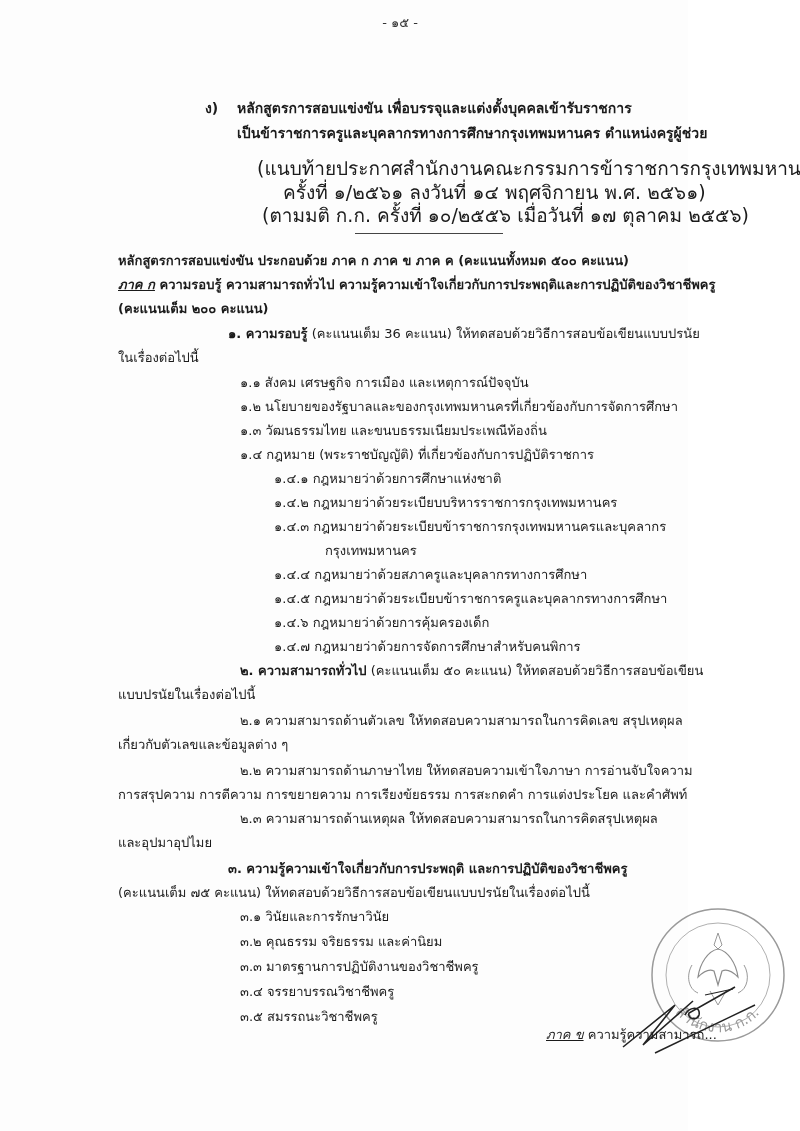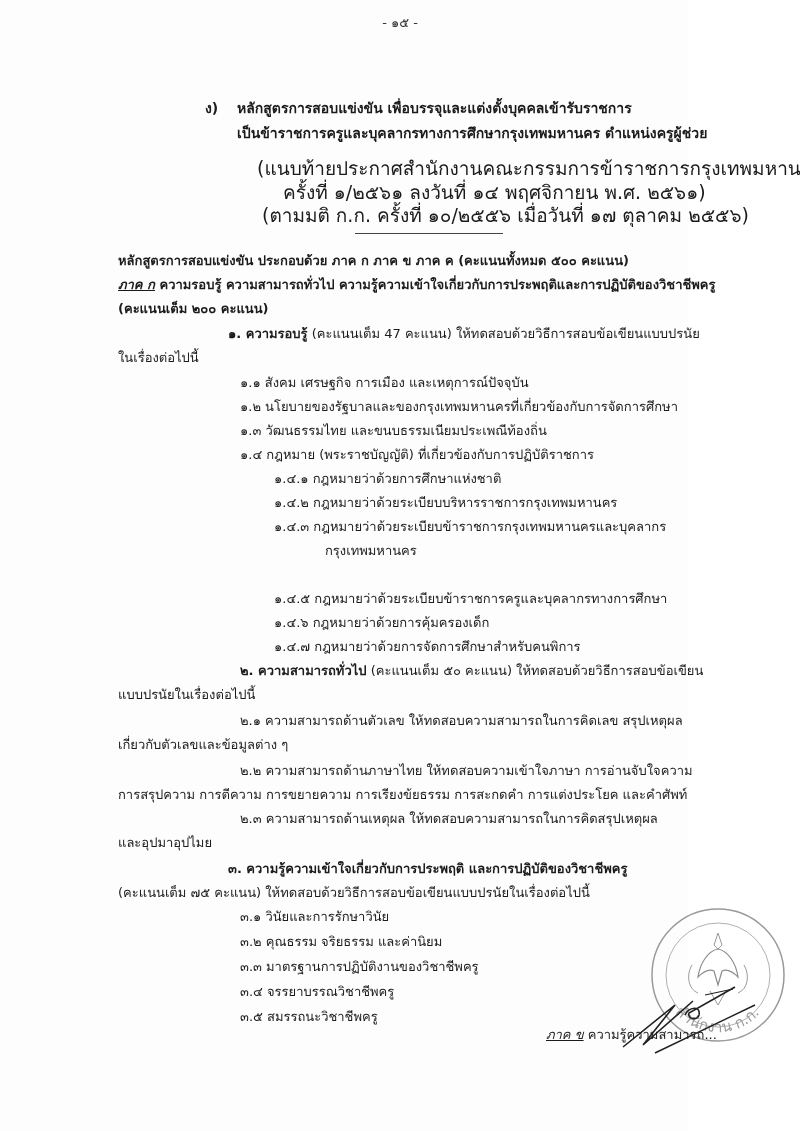--- a/index.html
+++ b/index.html
@@ -63,33 +63,34 @@
 
   <div class="sep"></div>
 
   <div class="abs line b" style="left:118px; top:250px;">หลักสูตรการสอบแข่งขัน ประกอบด้วย ภาค ก ภาค ข ภาค ค (คะแนนทั้งหมด  ๕๐๐  คะแนน)</div>
   <div class="abs line b" style="left:118px; top:274px;">
     <span class="u">ภาค ก</span><span> ความรอบรู้  ความสามารถทั่วไป  ความรู้ความเข้าใจเกี่ยวกับการประพฤติและการปฏิบัติของวิชาชีพครู</span>
   </div>
   <div class="abs line b" style="left:118px; top:298px;">(คะแนนเต็ม  ๒๐๐  คะแนน)</div>
 
   <div class="abs line" style="left:228px; top:323px;">
-    <span class="b">๑.  ความรอบรู้</span><span> (คะแนนเต็ม  47  คะแนน)  ให้ทดสอบด้วยวิธีการสอบข้อเขียนแบบปรนัย</span>
+    <span class="b">๑.  ความรอบรู้</span><span> (คะแนนเต็ม  36  คะแนน)  ให้ทดสอบด้วยวิธีการสอบข้อเขียนแบบปรนัย</span>
   </div>
   <div class="abs line" style="left:118px; top:347px;">ในเรื่องต่อไปนี้</div>
 
   <div class="abs line" style="left:240px; top:372px;">๑.๑  สังคม  เศรษฐกิจ  การเมือง  และเหตุการณ์ปัจจุบัน</div>
   <div class="abs line" style="left:240px; top:396px;">๑.๒  นโยบายของรัฐบาลและของกรุงเทพมหานครที่เกี่ยวข้องกับการจัดการศึกษา</div>
   <div class="abs line" style="left:240px; top:420px;">๑.๓  วัฒนธรรมไทย  และขนบธรรมเนียมประเพณีท้องถิ่น</div>
   <div class="abs line" style="left:240px; top:444px;">๑.๔  กฎหมาย  (พระราชบัญญัติ)  ที่เกี่ยวข้องกับการปฏิบัติราชการ</div>
 
   <div class="abs line" style="left:274px; top:468px;">๑.๔.๑  กฎหมายว่าด้วยการศึกษาแห่งชาติ</div>
   <div class="abs line" style="left:274px; top:492px;">๑.๔.๒  กฎหมายว่าด้วยระเบียบบริหารราชการกรุงเทพมหานคร</div>
   <div class="abs line" style="left:274px; top:516px;">๑.๔.๓  กฎหมายว่าด้วยระเบียบข้าราชการกรุงเทพมหานครและบุคลากร</div>
   <div class="abs line" style="left:325px; top:540px;">กรุงเทพมหานคร</div>
+  <div class="abs line" style="left:274px; top:564px;">๑.๔.๔  กฎหมายว่าด้วยสภาครูและบุคลากรทางการศึกษา</div>
   <div class="abs line" style="left:274px; top:588px;">๑.๔.๕  กฎหมายว่าด้วยระเบียบข้าราชการครูและบุคลากรทางการศึกษา</div>
   <div class="abs line" style="left:274px; top:612px;">๑.๔.๖  กฎหมายว่าด้วยการคุ้มครองเด็ก</div>
   <div class="abs line" style="left:274px; top:636px;">๑.๔.๗  กฎหมายว่าด้วยการจัดการศึกษาสำหรับคนพิการ</div>
 
   <div class="abs line" style="left:240px; top:660px;">
     <span class="b">๒.  ความสามารถทั่วไป</span><span> (คะแนนเต็ม  ๕๐  คะแนน)  ให้ทดสอบด้วยวิธีการสอบข้อเขียน</span>
   </div>
   <div class="abs line" style="left:118px; top:684px;">แบบปรนัยในเรื่องต่อไปนี้</div>
 
   <div class="abs line" style="left:240px; top:710px;">๒.๑  ความสามารถด้านตัวเลข  ให้ทดสอบความสามารถในการคิดเลข  สรุปเหตุผล</div>

